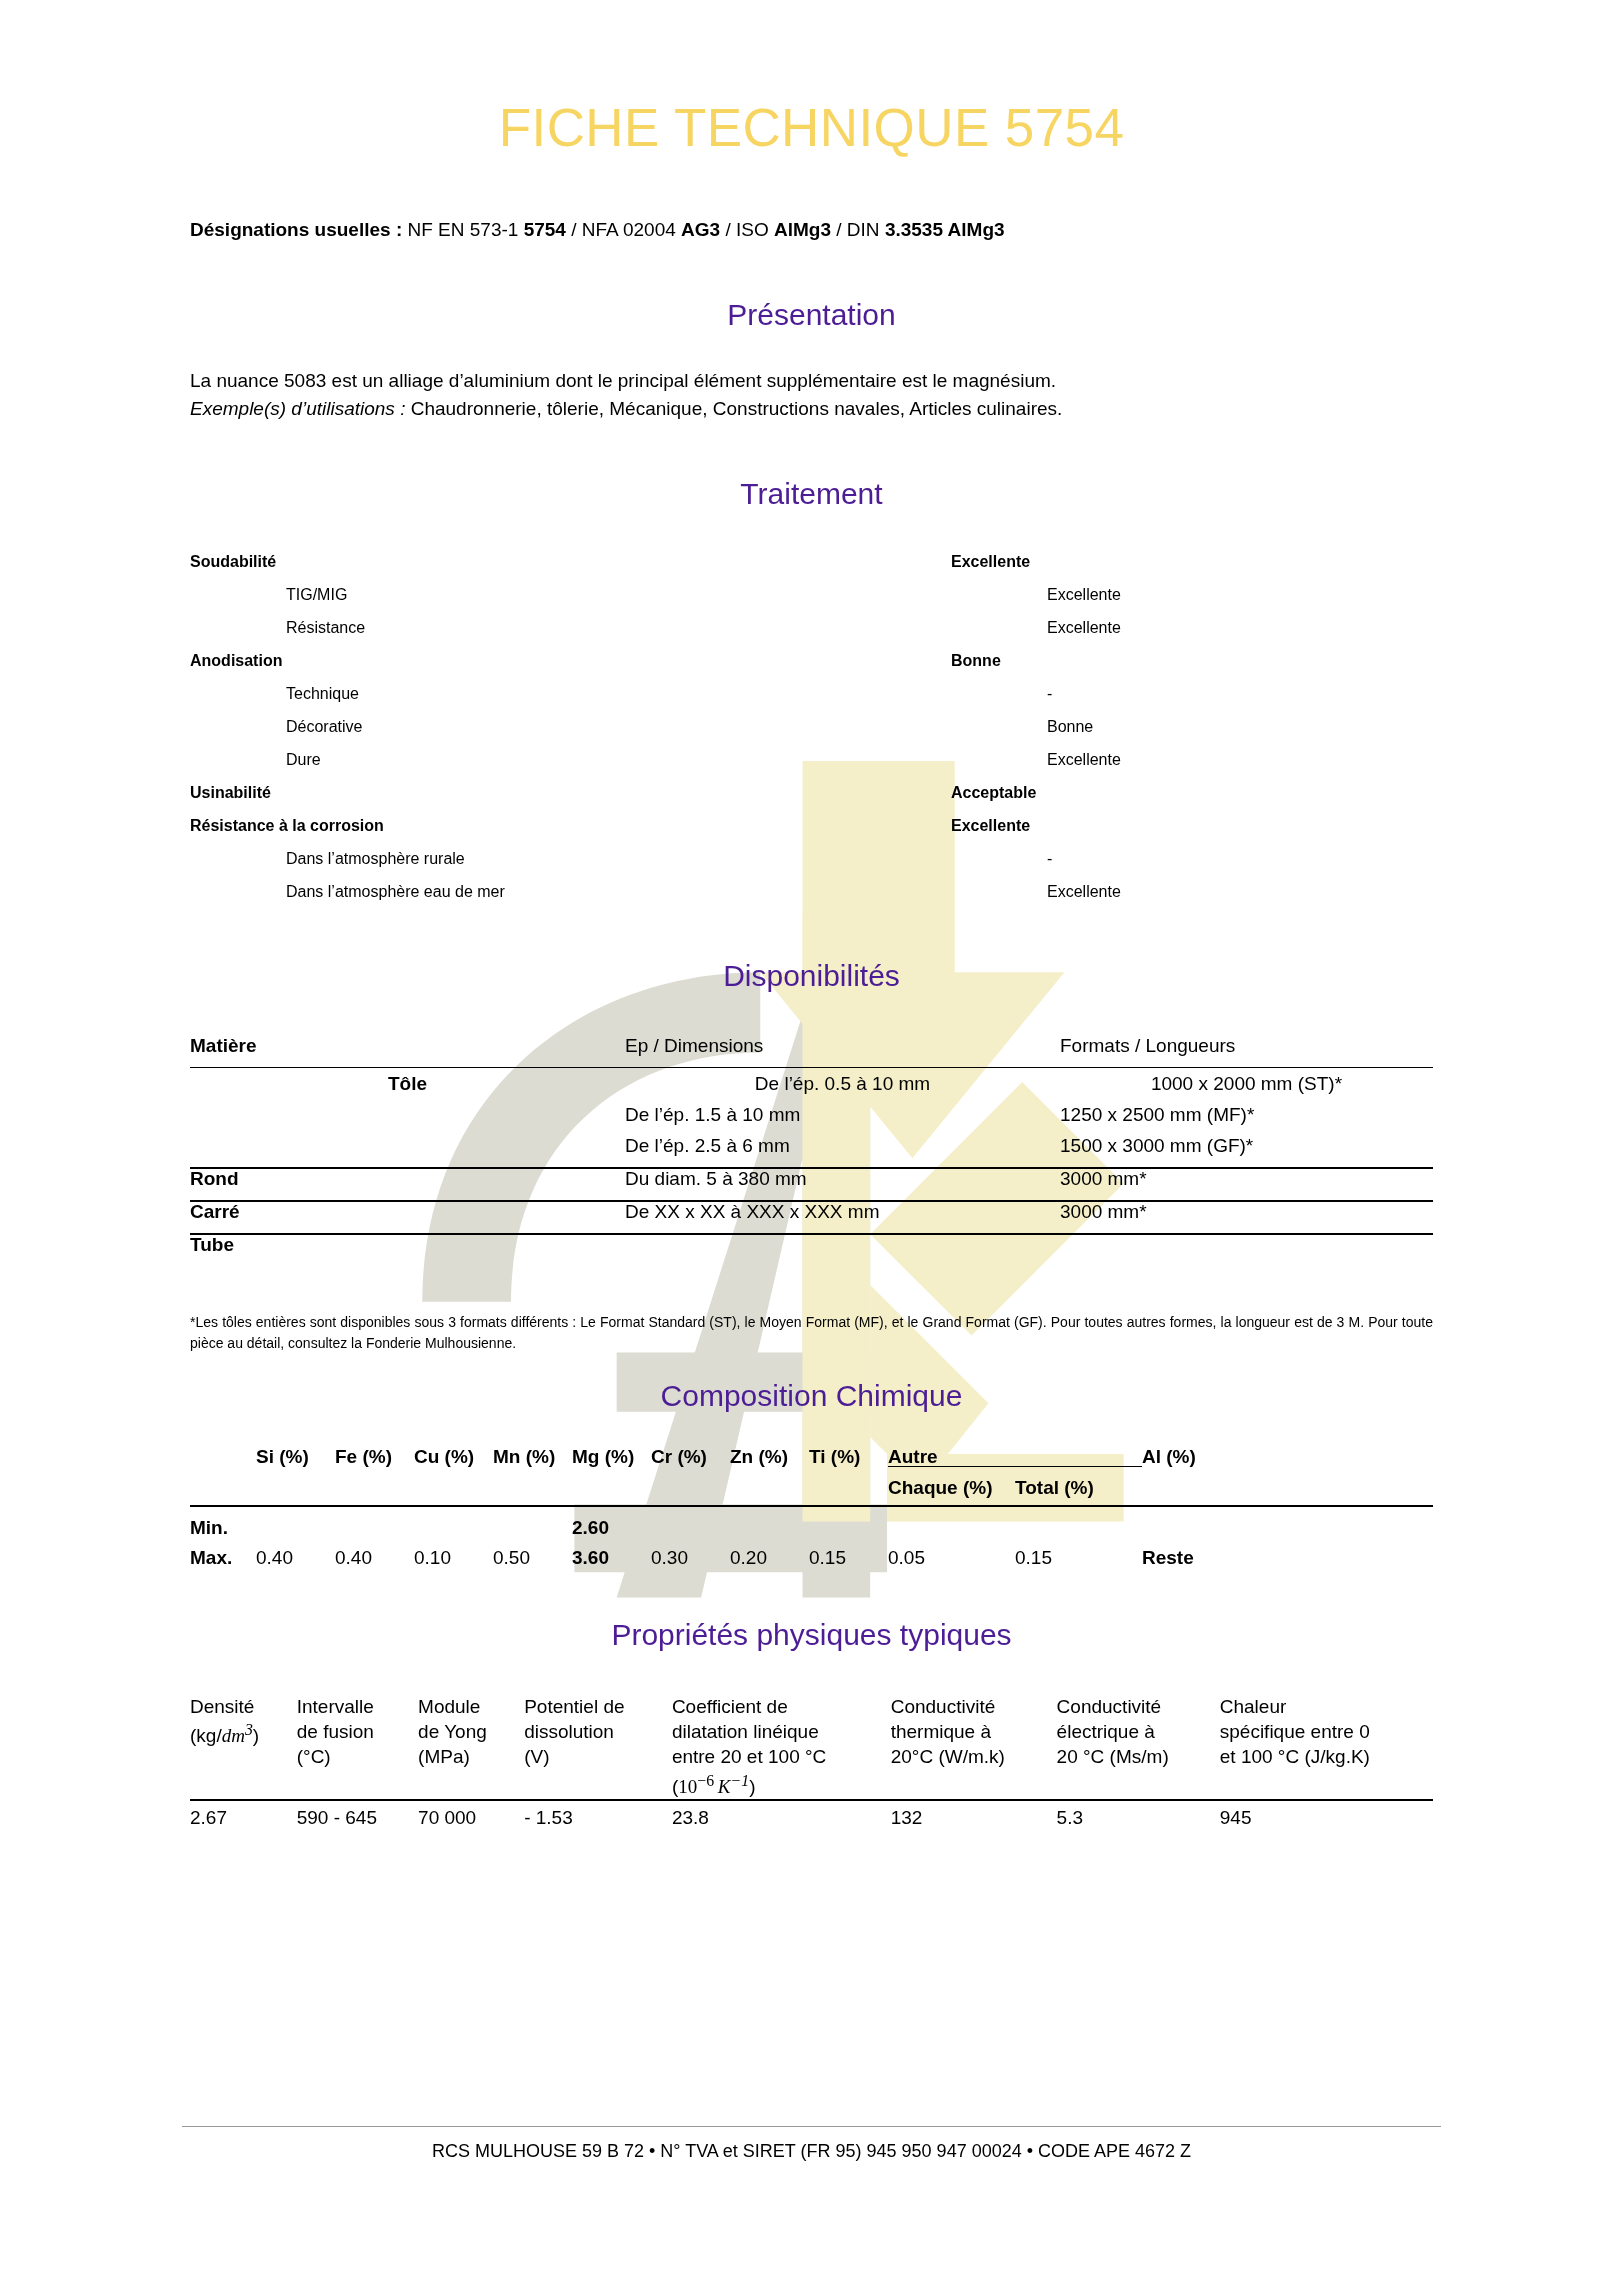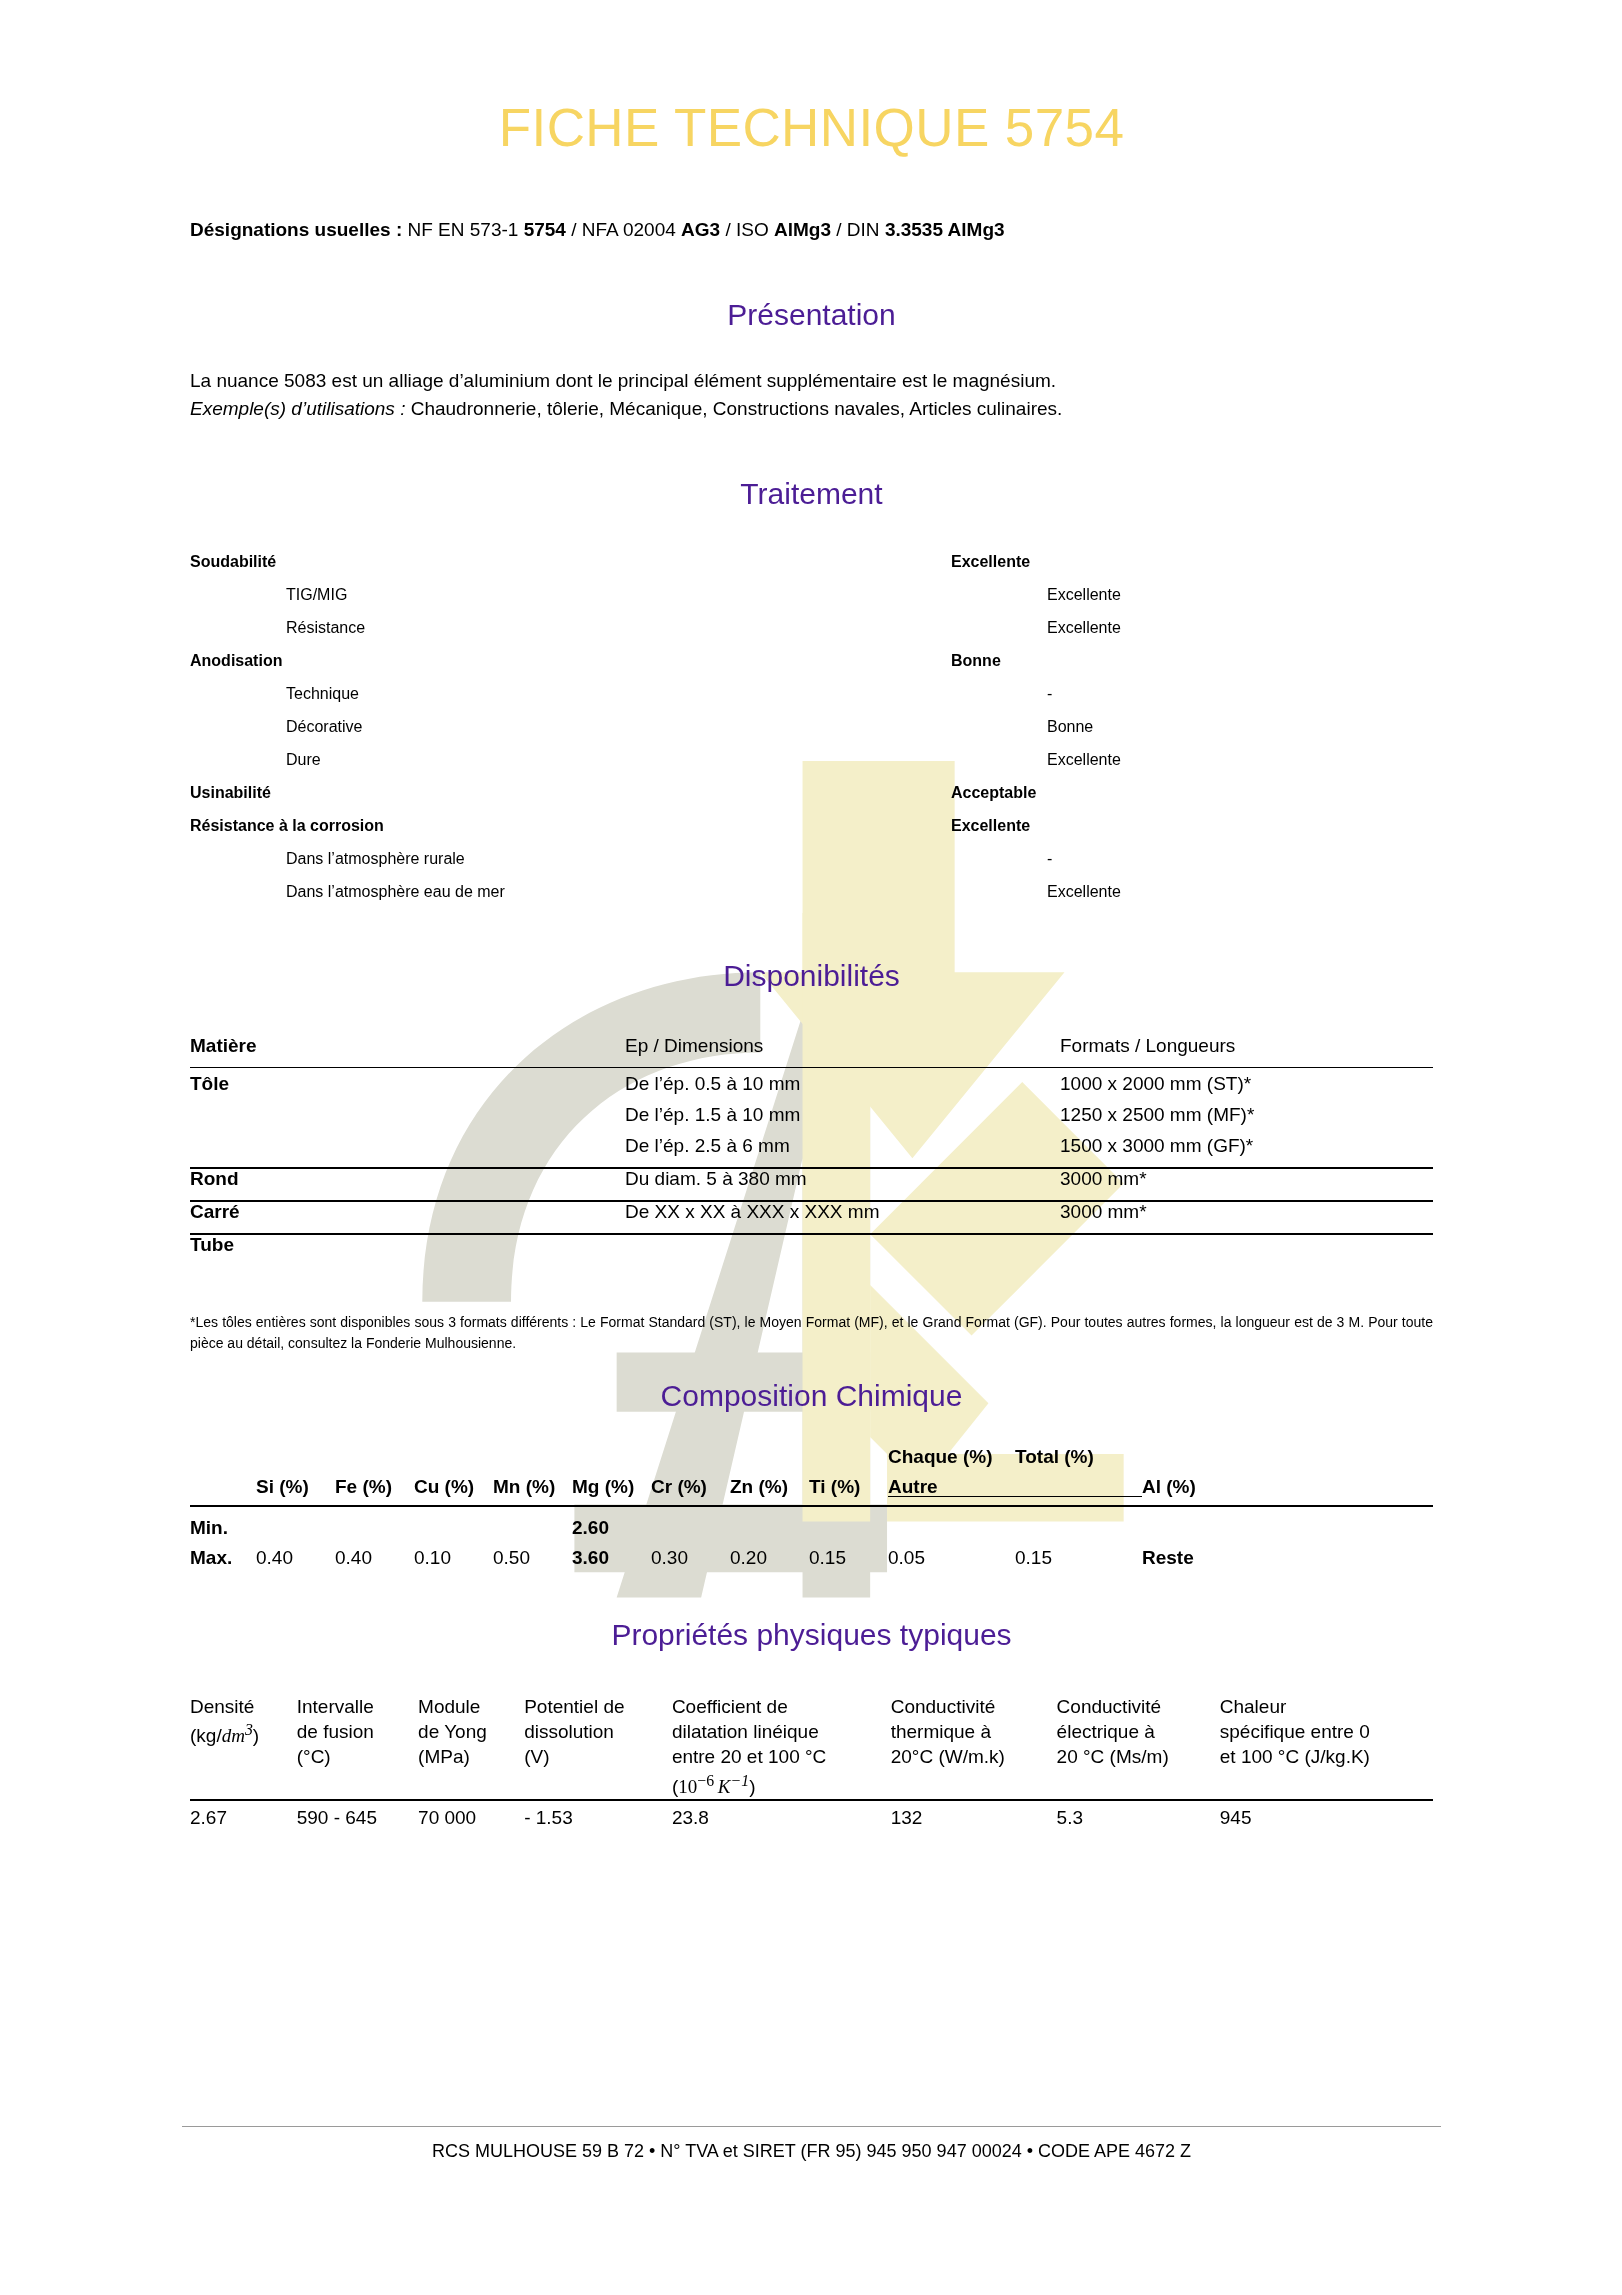--- a/index.html
+++ b/index.html
@@ -80,21 +80,21 @@
     vertical-align:top; line-height:1.0; height:31px;
   }
 
   
   .dispo { margin-top:42px; }
   .dispo th { font-weight:bold; padding-bottom:3.4px; height:29px; }
   .dispo .r-head td, .dispo .r-head th { border-bottom:1.4px solid #000; }
   .dispo .sep td { border-top:2.2px solid #000; }
   .dispo .matiere { font-weight:bold; width:435px; }
   .dispo .dim { width:435px; }
-  .dispo tr.first td { padding-top:6px; }
+  .dispo tr.first td { padding-top:6px;text-align:center; }
 
   
   .footnote {
     margin-top:46px;
     font-size:14px;
     line-height:1.52;
     text-align:justify;
   }
 
   
@@ -282,37 +282,37 @@
     <div class="footnote">*Les tôles entières sont disponibles sous 3 formats différents : Le Format Standard (ST), le Moyen Format (MF), et le Grand Format (GF). Pour toutes autres formes, la longueur est de 3 M. Pour toute pièce au détail, consultez la Fonderie Mulhousienne.</div>
 
     <div style="margin-top:25px;">
       <div class="sec-head">Composition Chimique</div>
     </div>
     <div class="compo-wrap">
       <table class="compo">
         <thead>
           <tr>
             <th class="c-lbl"></th>
-            <th colspan="8"></th>
-            <th class="c-ch">Chaque (%)</th>
-            <th class="c-to">Total (%)</th>
-            <th></th>
-          </tr>
-          <tr>
-            <th class="c-lbl"></th>
             <th class="c-el">Si (%)</th>
             <th class="c-el">Fe (%)</th>
             <th class="c-el">Cu (%)</th>
             <th class="c-el">Mn (%)</th>
             <th class="c-el">Mg (%)</th>
             <th class="c-el">Cr (%)</th>
             <th class="c-el">Zn (%)</th>
             <th class="c-el">Ti (%)</th>
             <th class="c-ch autre-cell" colspan="2">Autre</th>
             <th>Al (%)</th>
+          </tr>
+          <tr>
+            <th class="c-lbl"></th>
+            <th colspan="8"></th>
+            <th class="c-ch">Chaque (%)</th>
+            <th class="c-to">Total (%)</th>
+            <th></th>
           </tr>
           <tr class="hrule">
             <td colspan="12"></td>
           </tr>
         </thead>
         <tbody>
             <tr>
               <td class="c-lbl b">Min.</td>
               <td class="c-el"></td>
               <td class="c-el"></td>

